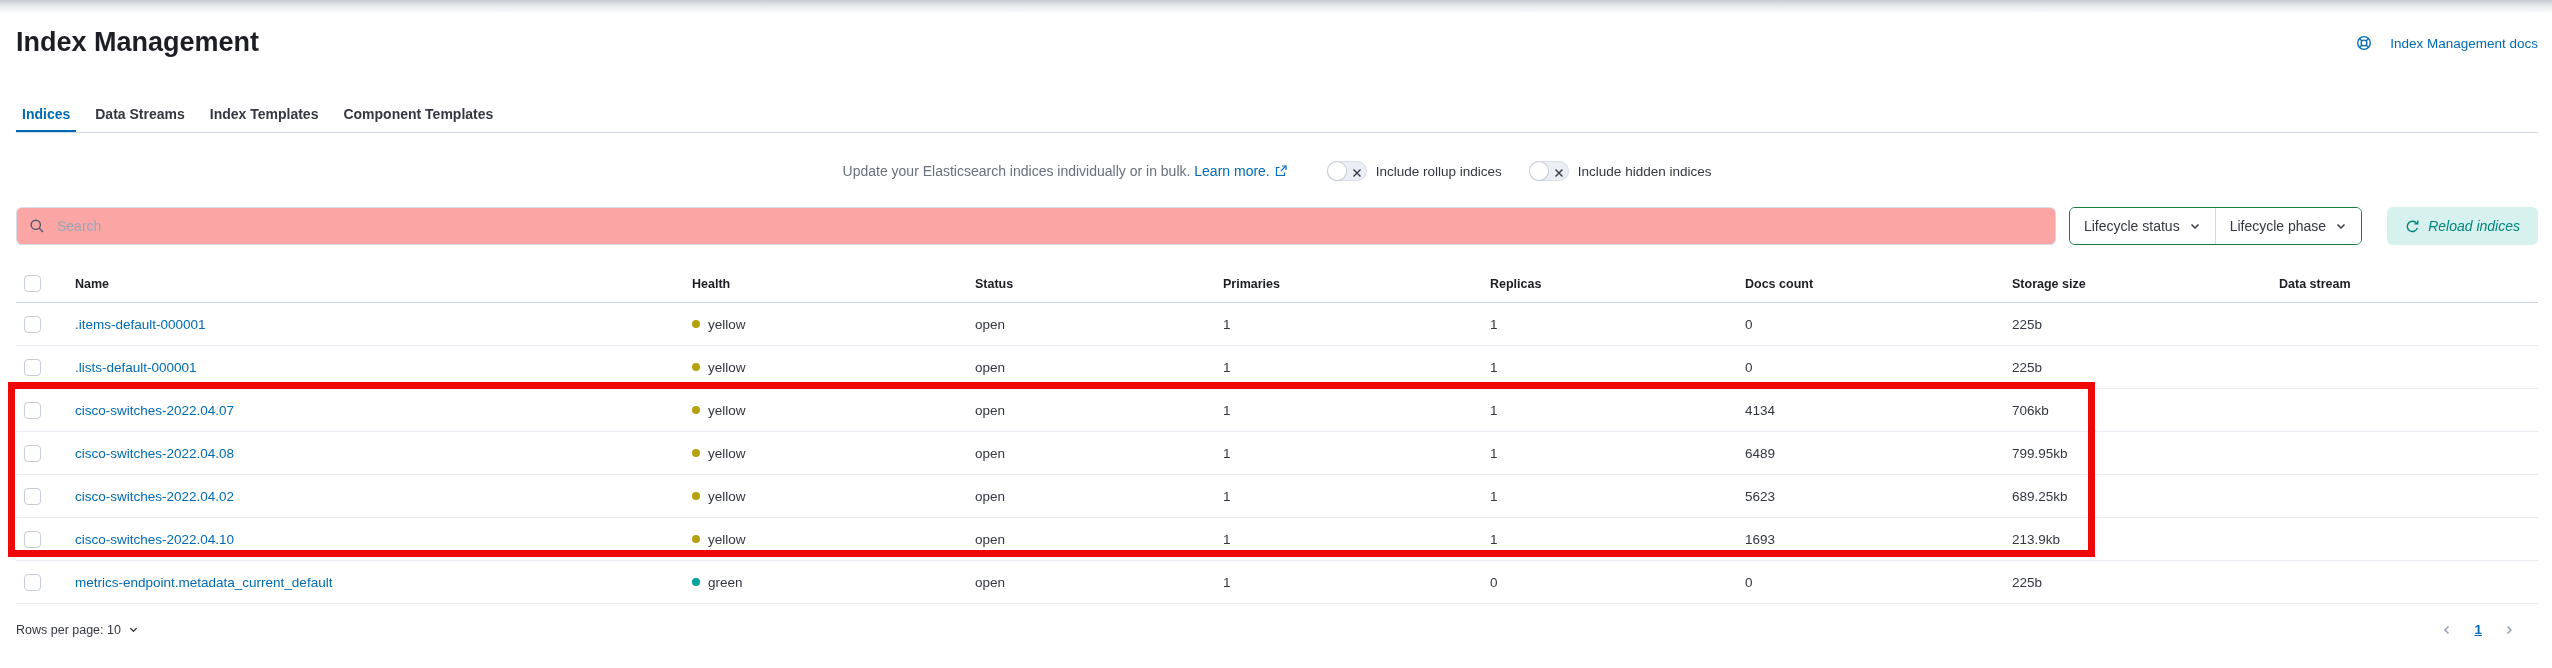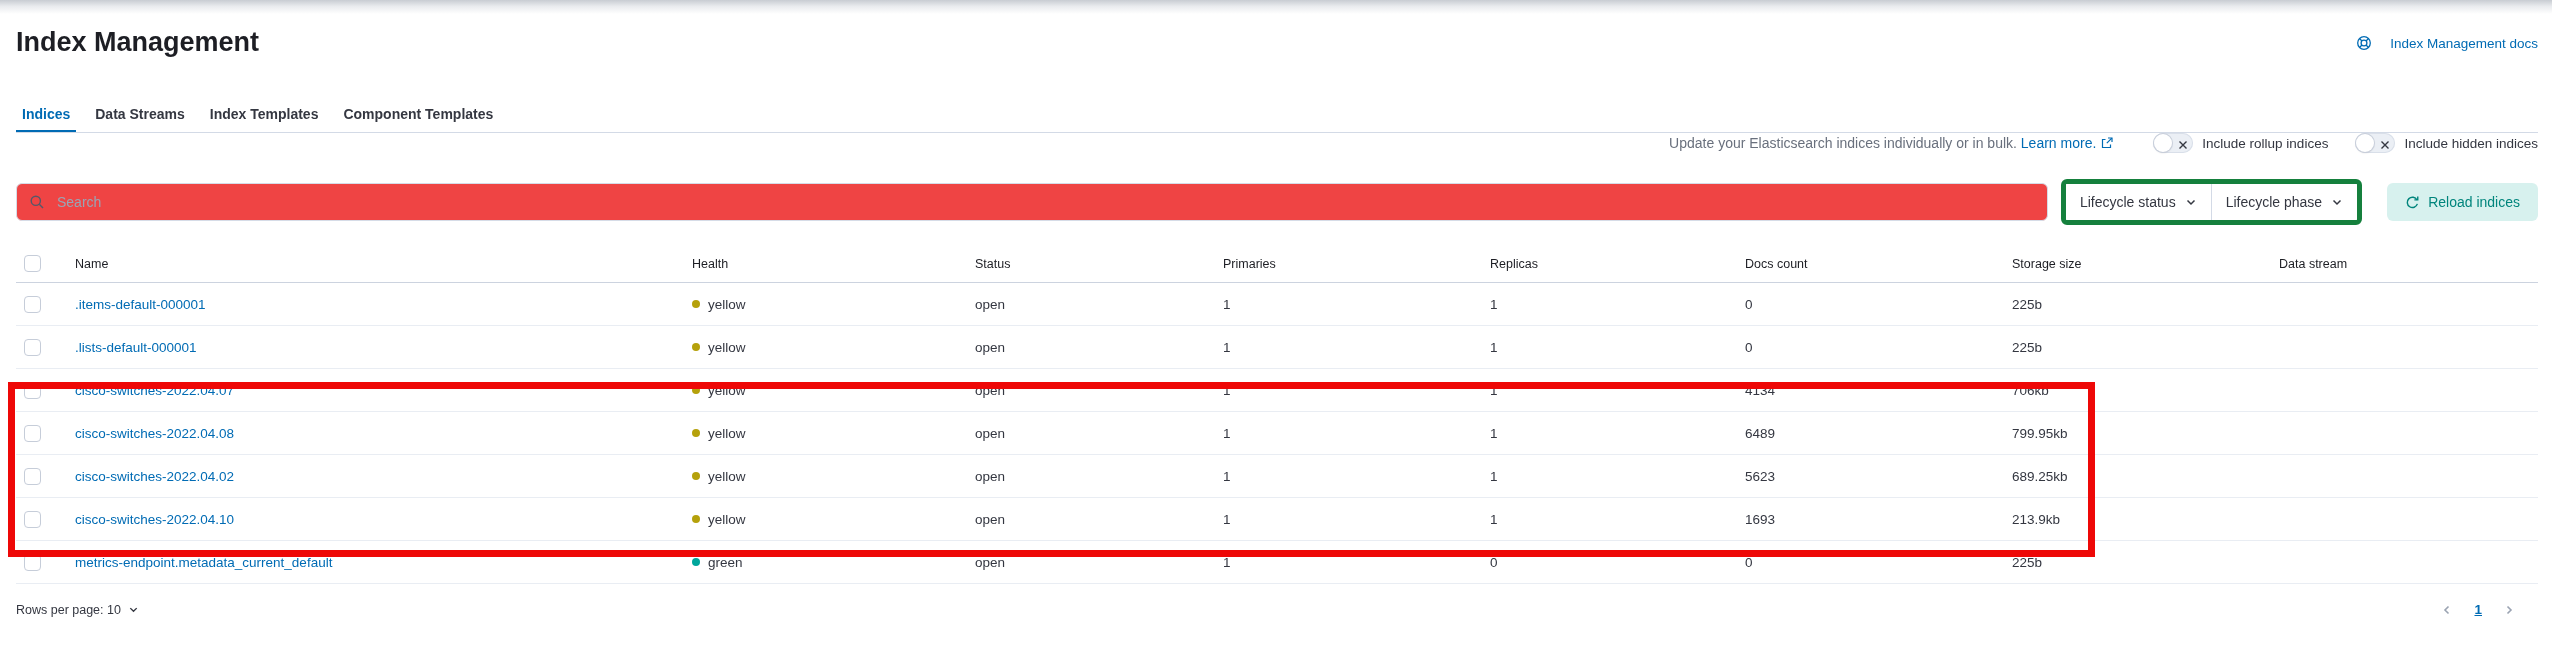--- a/index.html
+++ b/index.html
@@ -18,50 +18,50 @@
   .title { margin:0; font-size:27px; line-height:32px; font-weight:700; color:#1d1e24; }
   .docs-link { display:inline-flex; align-items:center; gap:18px; margin-top:9px;
     color:#006BB4; font-size:13.5px; font-weight:500; text-decoration:none; cursor:pointer; }
 
   
   .tabs { display:flex; gap:13px; margin-top:38px; border-bottom:1px solid #D3DAE6; }
   .tab { padding:10px 6px; font-size:14px; font-weight:700; color:#343741; cursor:pointer; white-space:nowrap; }
   .tab.active { color:#006BB4; box-shadow: inset 0 -2px 0 #006BB4; text-align: center; }
 
   
-  .desc-row { display:flex; justify-content:flex-end; align-items:center; }
+  .desc-row { display:flex; justify-content:center; align-items:center; margin-top:28px; }
   .desc { font-size:14px; color:#69707D; }
   .desc .learn-more { color:#006BB4; text-decoration:none; cursor:pointer; }
   .desc .ext-icon { margin-left:5px; vertical-align:-1px; }
   .toggles { display:flex; gap:27px;padding-left:40px; }
   .toggle { display:flex; align-items:center; gap:9px; font-size:13.5px; color:#343741; cursor:pointer; }
   .switch { position:relative; width:40px; height:20px; border-radius:10px; background:#EBEFF5;
     box-shadow:inset 0 0 0 1px #d9dfe9; flex:0 0 auto; }
   .switch .thumb { position:absolute; left:1px; top:1px; width:18px; height:18px; border-radius:50%;
     background:#fff; box-shadow:0 0 0 1px #c9cfdb, 0 1px 2px rgba(0,0,0,.15); }
   .switch .cross { position:absolute; right:5px; top:5px; }
 
   
   .search-row { display:flex; align-items:center; margin-top:26px; }
   .search-box { position:relative; flex:1; }
   .search-input { width:100%; height:38px; border:1px solid #D6DCE7; border-radius:6px;
-    background:#ef4444; padding:0 12px 0 40px; font-size:14px; color:#343741; font-family:inherit; outline:none; }
+    background:#fca5a5; padding:0 12px 0 40px; font-size:14px; color:#343741; font-family:inherit; outline:none; }
   .search-input::placeholder { color:#9aa5b5; }
   .search-icon { position:absolute; left:13px; top:11px; }
-  .filter-group { display:flex; border:5px solid #15803d; border-radius:6px; background:#fff; margin-left:13px; overflow:hidden; }
+  .filter-group { display:flex; border:1px solid #15803d; border-radius:6px; background:#fff; margin-left:13px; overflow:hidden; }
   .filter-btn { display:flex; align-items:center; gap:9px; padding:0 14px; height:36px;
     font-size:14px; color:#343741; background:#fff; border:none; cursor:pointer; font-family:inherit; white-space:nowrap; }
   .filter-btn + .filter-btn { border-left:1px solid #D3DAE6; }
   .reload-btn { display:flex; align-items:center; gap:8px; height:38px; padding:0 18px; margin-left:25px;
     border:none; border-radius:6px; background:#D7F1EE; color:#00857C; font-size:14px; font-weight:500;
-    cursor:pointer; font-family:inherit; white-space:nowrap; }
+    cursor:pointer; font-family:inherit; white-space:nowrap;font-style:italic; }
 
   
   table { width:100%; border-collapse:collapse; table-layout:fixed; margin-top:24px; }
-  thead th { text-align:left; font-size:12.5px; font-weight:400; color:#1d1e24;
+  thead th { text-align:left; font-size:12.5px; font-weight:700; color:#1d1e24;
     padding:6px 8px 10px; border-bottom:1px solid #ccd3df; cursor:pointer;margin-top:17px; }
   thead th.c-check { cursor:default; }
   tbody td { font-size:13.5px; color:#343741; padding:0 8px; height:43px; border-bottom:1px solid #e9edf3; }
   .checkbox { display:inline-block; width:17px; height:17px; border:1px solid #c6cdd9;
     border-radius:4px; background:#fff; vertical-align:middle; cursor:pointer; }
   .name-link { color:#006BB4; text-decoration:none; cursor:pointer; }
   .health-wrap { display:flex; align-items:center; gap:8px; }
   .dot { width:8px; height:8px; border-radius:50%; flex:0 0 auto; }
   .dot-yellow { background:#B5A10B; }
   .dot-green { background:#00A69B; }

